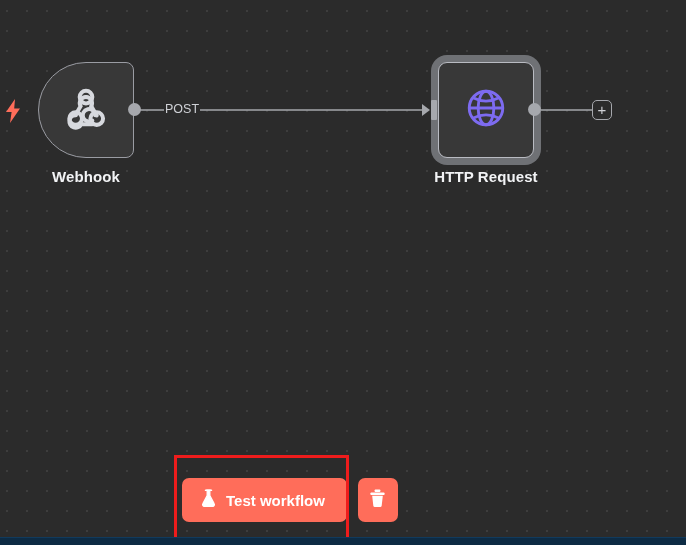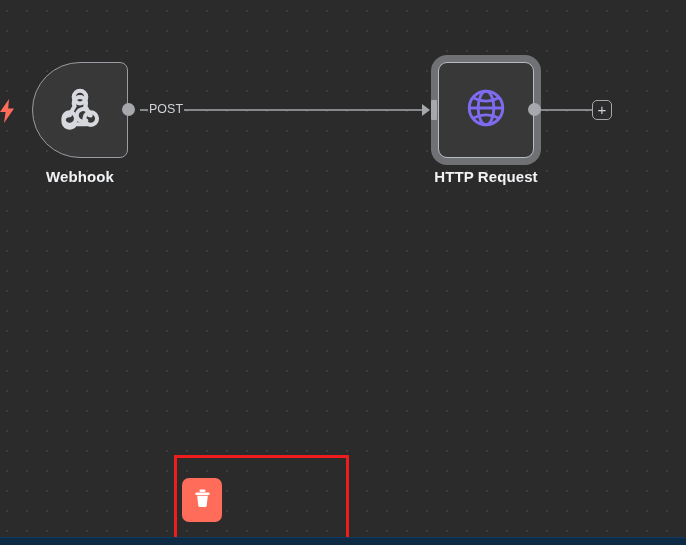--- a/index.html
+++ b/index.html
@@ -146,20 +146,21 @@
   }
 
   
   .edge-label {
     position: absolute;
     color: #cfd1d6;
     font-size: 12.5px;
     background: #2b2b2b;
     padding: 0 1px;
     white-space: nowrap;
+    margin-left: 16px;
   }
 
   
   .add-stub {
     position: absolute;
     width: 20px;
     height: 20px;
     box-sizing: border-box;
     border: 1.5px solid #a6a8ad;
     border-radius: 5px;
@@ -226,21 +227,21 @@
 
   <div id="canvas">
 
     <svg id="wires" viewBox="0 0 686 537" xmlns="http://www.w3.org/2000/svg">
 
       <line x1="140" y1="110" x2="428" y2="110" stroke="#a6a8ad" stroke-width="1.6"></line>
 
       <line x1="540" y1="110" x2="594" y2="110" stroke="#a6a8ad" stroke-width="1.6"></line>
     </svg>
 
-    <div class="node node-trigger" style="left:32px; top:62px; width:96px; height:96px;">
+    <div class="node node-trigger" style="left:38px; top:62px; width:96px; height:96px;">
 
       <div class="bolt" style="left:-33px; top:37px;">
         <svg width="16" height="24" viewBox="0 0 16 24" aria-hidden="true">
           <path d="M10 0 L1 13 L6.6 13 L5 24 L15 9.5 L9.2 9.5 Z" fill="#ff6d5a"></path>
         </svg>
       </div>
 
       <div class="node-body">
         <span>
           <svg width="46" height="46" viewBox="0 0 48 48" aria-hidden="true">
@@ -290,20 +291,30 @@
 
       <div class="node-label">HTTP Request</div>
     </div>
 
     <div class="add-stub" style="left:592px; top:100px;">+</div>
 
   </div>
 
   <div id="toolbar">
 
+    <button class="btn-test">
+      <span>
+        <svg width="17" height="19" viewBox="0 0 20 22" aria-hidden="true">
+          <path d="M7.4 1.2 h5.2 M8.4 1.4 v6.0 L3.4 17.0 a2.1 2.1 0 0 0 1.8 3.3 h9.6
+                   a2.1 2.1 0 0 0 1.8 -3.3 L11.6 7.4 V1.4 Z" fill="#ffffff" stroke="#ffffff" stroke-width="1.4" stroke-linejoin="round"></path>
+          <path d="M6.6 1.3 h6.8" stroke="#ffffff" stroke-width="2" stroke-linecap="round"></path>
+        </svg>
+      </span>
+      <span>Test workflow</span>
+    </button>
 
     <button class="btn-trash">
       <span>
         <svg width="19" height="21" viewBox="0 0 20 22" aria-hidden="true">
           <rect x="7" y="1.5" width="6" height="2.6" rx="0.8" fill="#ffffff"></rect>
           <rect x="2.6" y="4.6" width="14.8" height="2.8" rx="0.9" fill="#ffffff"></rect>
           <path d="M4.4 8.2 h11.2 l-1.2 10.3 a1.6 1.6 0 0 1 -1.6 1.4 h-5.6
                    a1.6 1.6 0 0 1 -1.6 -1.4 Z" fill="#ffffff"></path>
         </svg>
       </span>

